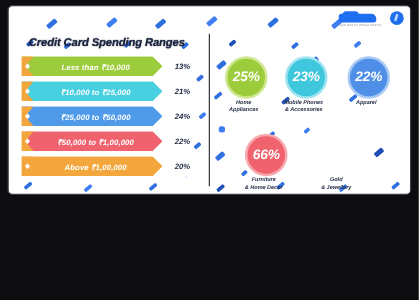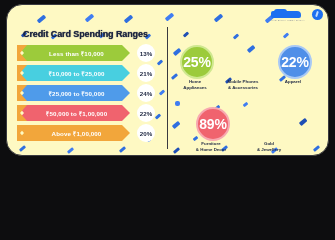--- a/index.html
+++ b/index.html
@@ -3,22 +3,22 @@
 <meta charset="utf-8">
 <style>
   html,body{margin:0;padding:0;}
   body{
     width:335px;height:160px;overflow:hidden;
     background:#0d0d0f;
     font-family:"Liberation Sans",sans-serif;
   }
   .card{
     position:absolute;left:6px;top:4px;width:323px;height:152px;
-    background:#fef9c3;border:1.2px solid #3a3a40;border-radius:16px;
-    box-sizing:border-box;overflow:hidden;
+    background:#ffffff;border:1.2px solid #3a3a40;border-radius:4px;
+    box-sizing:border-box;overflow:hidden;font-style:italic;
   }
   .confetti{position:absolute;inset:0;pointer-events:none;}
   .cf{position:absolute;background:#2f6fe0;border-radius:1px;}
   .cf.lt{background:#3f7df2;}
   .cf.dk{background:#1f4fb5;}
 
   
   .logo{position:absolute;right:5px;top:4px;width:52px;height:16px;}
   .logo-mark{position:absolute;left:0;top:2px;width:30px;height:7px;background:#1d6ff0;border-radius:2px 4px 2px 2px;}
   .logo-mark:after{content:"";position:absolute;left:3px;top:-2.5px;width:13px;height:4px;background:#1d6ff0;border-radius:3px 3px 0 0;}
@@ -56,21 +56,21 @@
     clip-path:polygon(0 0,10px 0,3px 50%,10px 100%,0 100%);
   }
   .pbubble{
     position:absolute;left:120px;top:-1px;width:18px;height:18px;border-radius:50%;
     background:#ffffff;display:flex;align-items:center;justify-content:center;
     font-size:6.2px;font-weight:bold;color:#1c2540;
   }
 
   
   .circ{position:absolute;border-radius:50%;display:flex;align-items:center;justify-content:center;}
-  .circ b{font-size:14px;font-weight:bold;color:#fff;letter-spacing:-.2px;}
+  .circ b{font-size:11px;font-weight:bold;color:#fff;letter-spacing:-.2px;}
   .clabel{
     position:absolute;text-align:center;font-size:4.4px;font-weight:bold;
     color:#1d2742;line-height:1.35;white-space:pre-line;
   }
 </style>
 </head>
 <body>
 
 <div class="card">
 
@@ -167,30 +167,33 @@
   </div>
 
   <div class="panel-r">
 
     <div class="circ" style="left:12px;top:40px;width:30px;height:30px;background:#9ccb3b;border:2px solid #cfe890">
       <b>25%</b>
     </div>
     <div class="clabel" style="left:2px;top:74px;width:50px">Home
 Appliances</div>
 
+    <div class="circ" style="left:60px;top:40px;width:30px;height:30px;background:#3fc7dd;border:2px solid #9fe4f0">
+      <b>23%</b>
+    </div>
     <div class="clabel" style="left:48px;top:74px;width:54px">Mobile Phones
 &amp; Accessories</div>
 
     <div class="circ" style="left:110px;top:40px;width:30px;height:30px;background:#4f8fe8;border:2px solid #a9c9f5">
       <b>22%</b>
     </div>
     <div class="clabel" style="left:100px;top:74px;width:50px">Apparel</div>
 
     <div class="circ" style="left:28px;top:102px;width:30px;height:30px;background:#f0636e;border:2px solid #f7a9b0">
-      <b>89%</b>
+      <b>66%</b>
     </div>
     <div class="clabel" style="left:16px;top:136px;width:54px">Furniture
 &amp; Home Decor</div>
 
     <div class="clabel" style="left:76px;top:136px;width:50px">Gold
 &amp; Jewellery</div>
   </div>
 
 </div>
 

